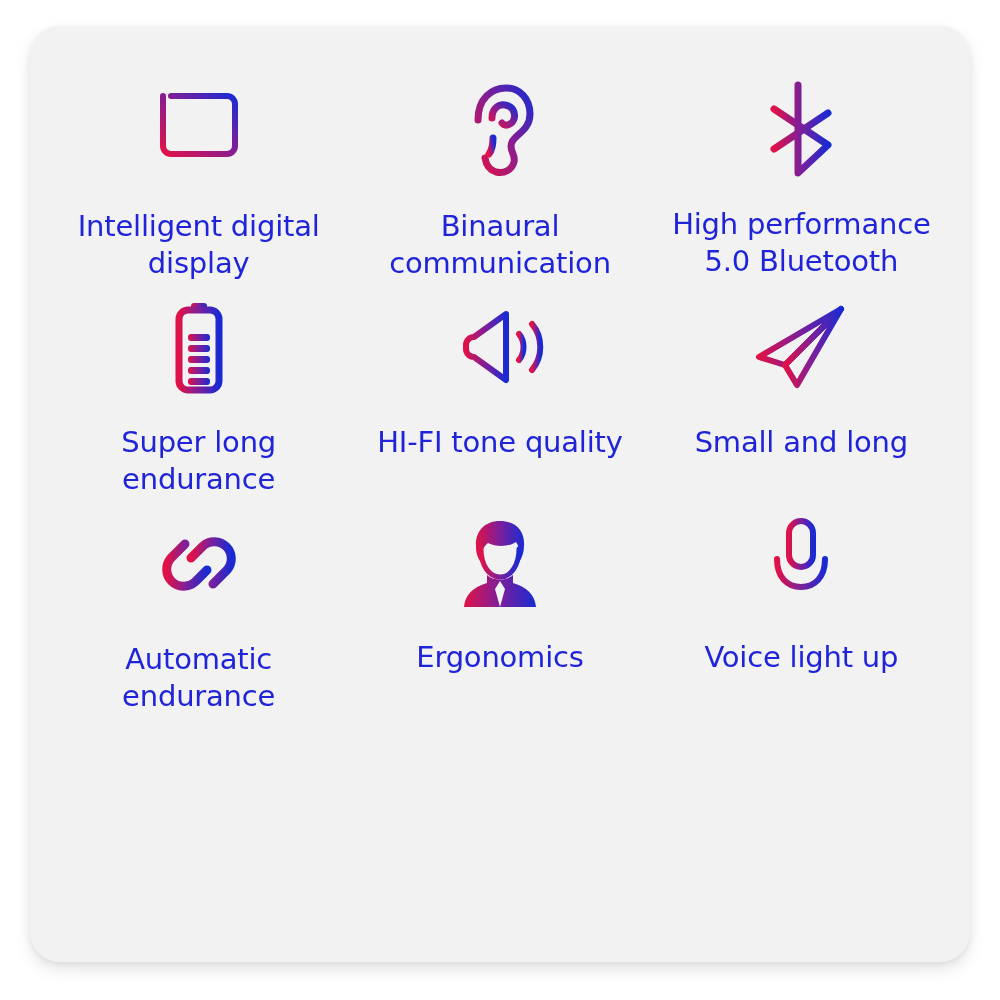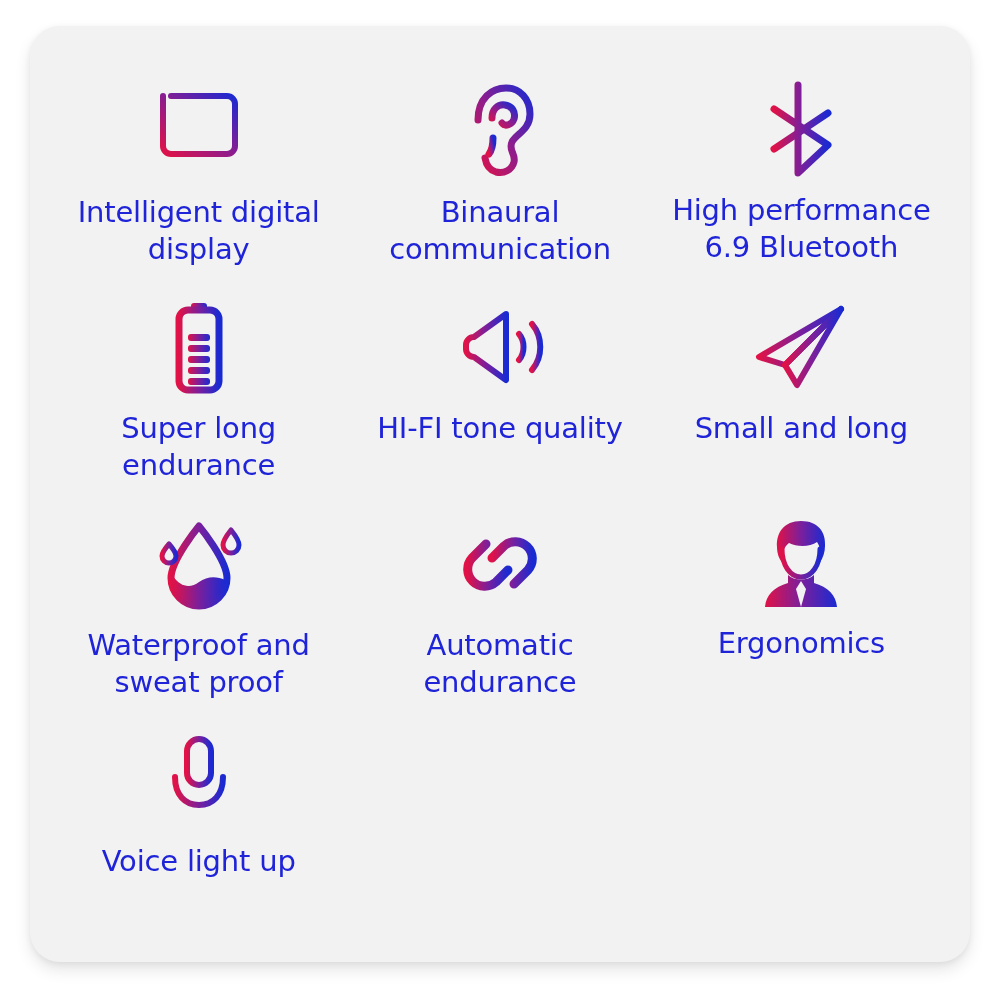--- a/index.html
+++ b/index.html
@@ -51,21 +51,21 @@
   .icon-wrap {
     height: 112px;
     display: flex;
     align-items: center;
     justify-content: center;
   }
   .icon-wrap svg {
     display: block;
   }
   .label {
-    margin-top: 10px;
+    margin-top: 24px;
     text-align: center;
     color: #1f24d8;
     font-size: 29px;
     line-height: 1.28;
     font-family: "DejaVu Sans", sans-serif;
     letter-spacing: -0.2px;
     max-width: 300px;
     word-wrap: break-word;
   }
   
@@ -124,21 +124,21 @@
       </div>
 
 
       <div class="cell r2">
         <div class="icon-wrap">
           <svg width="98" height="100" viewBox="0 0 98 100" fill="none" stroke="url(#g2)" stroke-width="7" stroke-linecap="round" stroke-linejoin="round">
             <path d="M46 6 L46 94 L76 66 L22 30"></path>
             <path d="M76 34 L22 70"></path>
           </svg>
         </div>
-        <div class="label">High performance 6.9 Bluetooth</div>
+        <div class="label">High performance 5.0 Bluetooth</div>
       </div>
 
       <div class="cell r2">
         <div class="icon-wrap">
           <svg width="58" height="96" viewBox="0 0 58 96" fill="none">
             <rect x="21" y="4" width="16" height="9" rx="3" fill="url(#g2)"></rect>
             <rect x="9" y="11" width="40" height="80" rx="9" fill="none" stroke="url(#g2)" stroke-width="7"></rect>
             <rect x="18" y="35" width="22" height="7" rx="3" fill="url(#g2)"></rect>
             <rect x="18" y="46" width="22" height="7" rx="3" fill="url(#g2)"></rect>
             <rect x="18" y="57" width="22" height="7" rx="3" fill="url(#g2)"></rect>
@@ -164,31 +164,20 @@
         <div class="icon-wrap">
           <svg width="104" height="92" viewBox="0 0 104 92" fill="none" stroke="url(#g2)" stroke-width="6" stroke-linecap="round" stroke-linejoin="round">
             <path d="M92 8 L10 56 L36 64 Z"></path>
             <path d="M92 8 L48 84 L36 64 Z"></path>
             <path d="M92 8 L36 64"></path>
           </svg>
         </div>
         <div class="label">Small and long</div>
       </div>
 
-      <div class="cell r3">
-        <div class="icon-wrap">
-          <svg width="92" height="96" viewBox="0 0 92 96" fill="none">
-            <path d="M46 10 C46 10 74 44 74 62 a28 28 0 0 1 -56 0 C18 44 46 10 46 10 Z" stroke="url(#g2)" stroke-width="7" fill="none" stroke-linejoin="round"></path>
-            <path d="M20 60 C28 72 38 72 46 66 C54 60 64 60 72 64 a26 26 0 0 1 -52 -4 Z" fill="url(#g2)"></path>
-            <path d="M16 28 C16 28 23 36 23 40 a7 7 0 0 1 -14 0 C9 36 16 28 16 28 Z" stroke="url(#g2)" stroke-width="5" fill="none" stroke-linejoin="round"></path>
-            <path d="M78 14 C78 14 86 24 86 29 a8 8 0 0 1 -16 0 C70 24 78 14 78 14 Z" stroke="url(#g2)" stroke-width="5" fill="none" stroke-linejoin="round"></path>
-          </svg>
-        </div>
-        <div class="label">Waterproof and sweat proof</div>
-      </div>
 
       <div class="cell r3">
         <div class="icon-wrap">
           <svg width="108" height="76" viewBox="0 0 108 76" fill="none" stroke="url(#g2)" stroke-width="9" stroke-linecap="round" stroke-linejoin="round">
             <path d="M40 18 L26 32 a17 17 0 0 0 24 24 L62 44"></path>
             <path d="M68 58 L82 44 a17 17 0 0 0 -24 -24 L46 32"></path>
           </svg>
         </div>
         <div class="label">Automatic endurance</div>
       </div>

